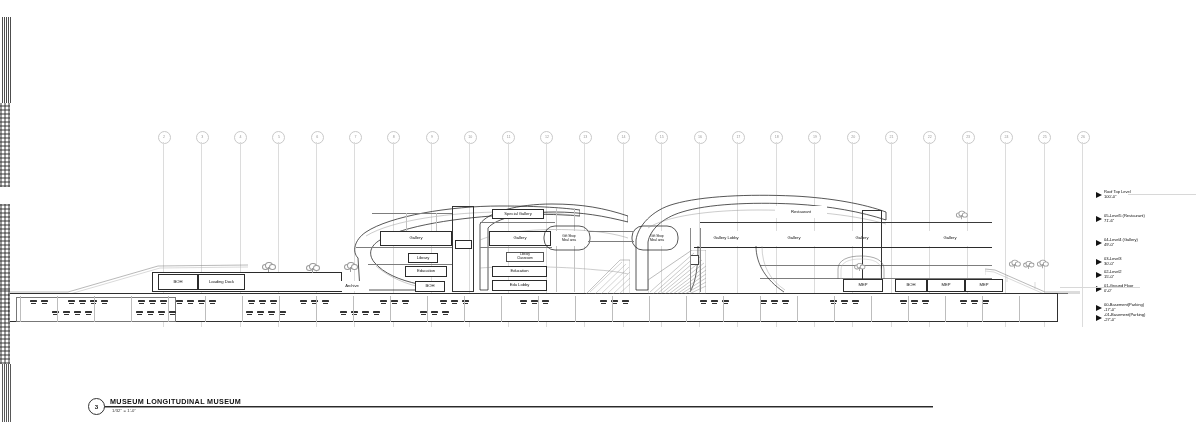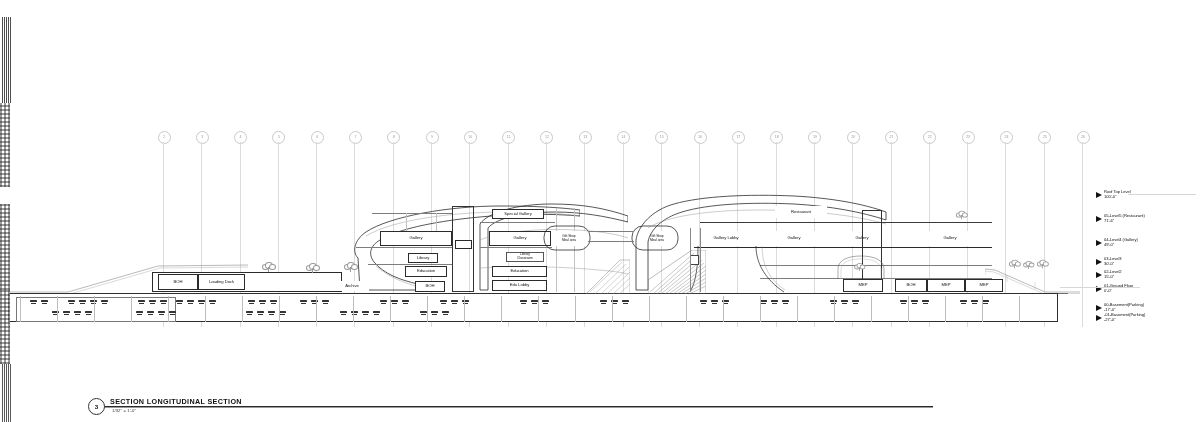--- a/index.html
+++ b/index.html
@@ -494,16 +494,16 @@
         <span class="lvl-name">-01-Basement(Parking)</span>
         <span class="lvl-elev">-27'-0"</span>
       </div>
     </div>
   <div class="datumline" style="left:1060px;top:287px;width:80px;"></div>
   <div class="datumline" style="left:1128px;top:193.5px;width:68px;"></div>
 
   <div class="tb-rule"></div>
   <div class="tb-rule2"></div>
   <div class="tb-circle">3</div>
-  <div class="tb-title">SECTION LONGITUDINAL SECTION</div>
+  <div class="tb-title">MUSEUM LONGITUDINAL MUSEUM</div>
   <div class="tb-scale">1/32" = 1'-0"</div>
 
 </div>
 
 </body></html>

